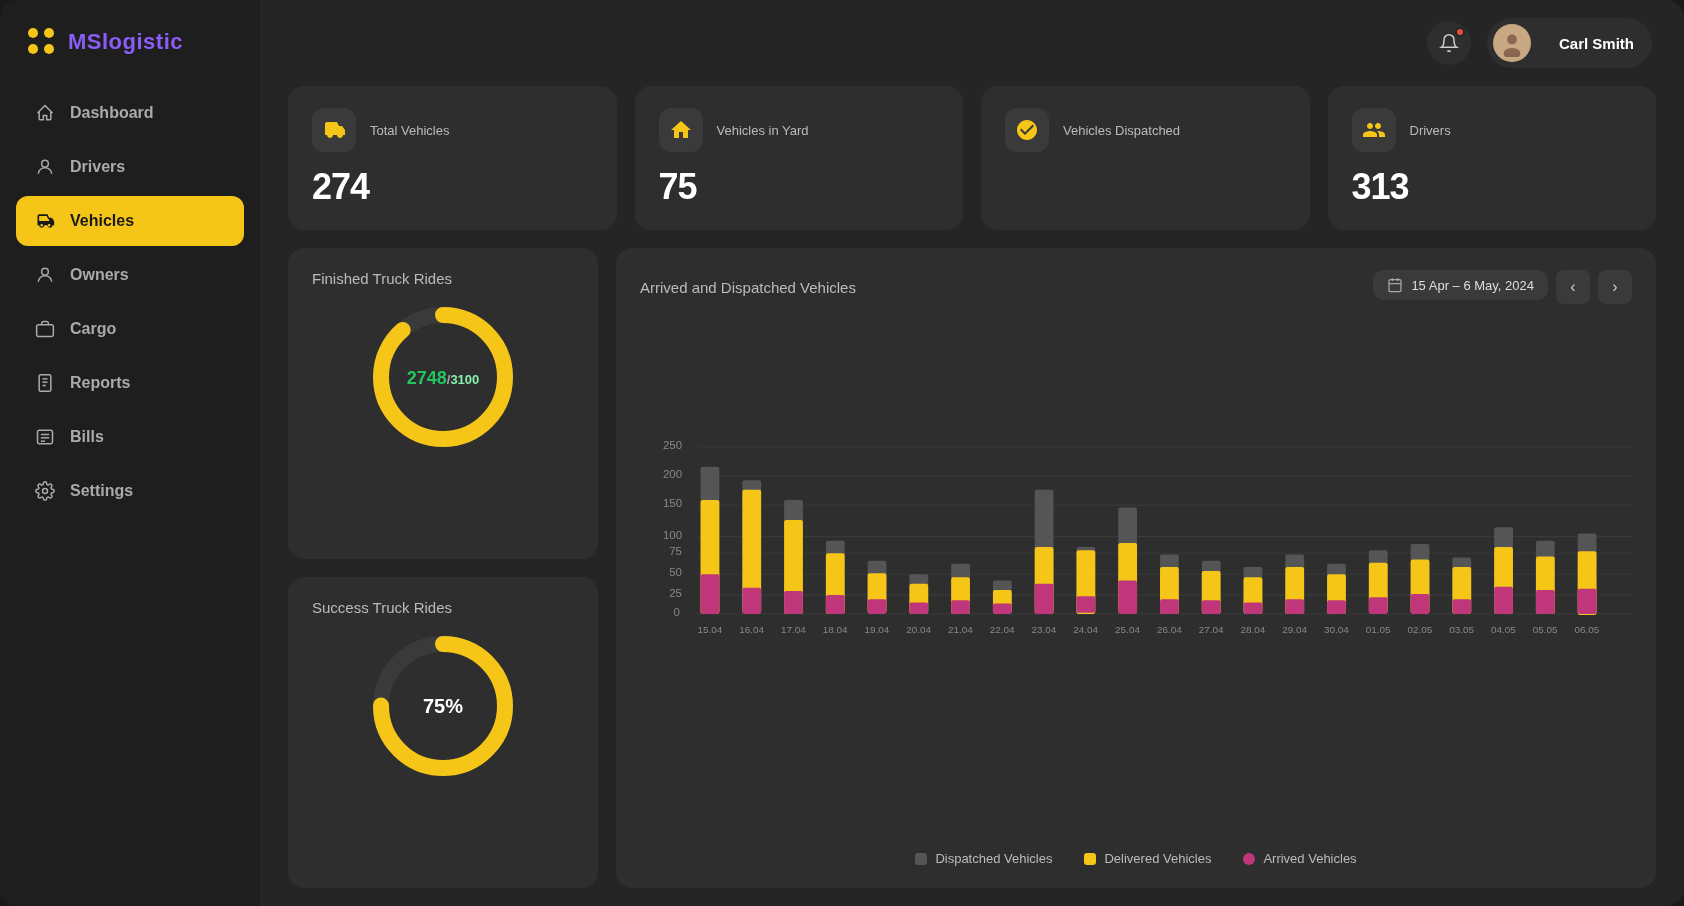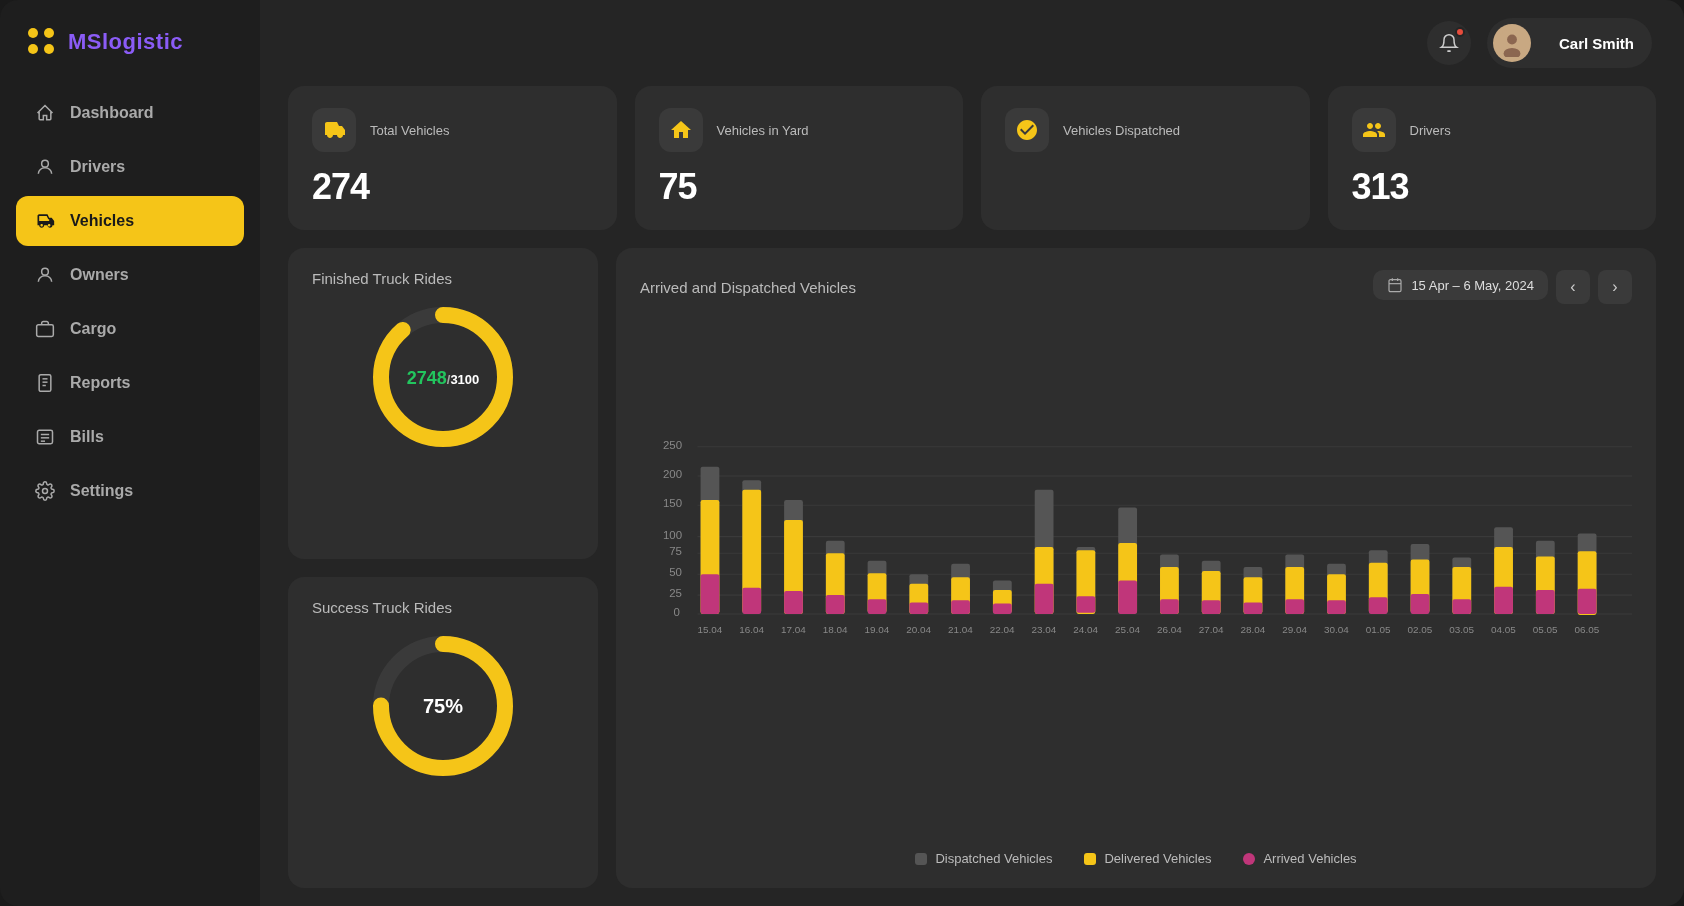--- a/index.html
+++ b/index.html
@@ -511,21 +511,21 @@
 
       <div class="panel">
         <span class="panel-title">Finished Truck Rides</span>
         <div class="donut-container">
           <svg class="donut-svg" viewBox="0 0 160 160">
             <circle class="donut-bg" cx="80" cy="80" r="62"></circle>
             <circle class="donut-progress" cx="80" cy="80" r="62" stroke-dasharray="389.6" stroke-dashoffset="44.5"></circle>
           </svg>
           <div class="donut-text">
             <div class="donut-main">
-              <span style="font-weight:800; font-size:18px; color:#22c55e;">2748</span><span style="font-size:13px; color:#aaa;">/</span><span style="font-size:13px; color:#ffffff;">3100</span>
+              <span style="font-weight:800; font-size:18px; color:#22c55e;">2748</span><span style="font-size:13px; color:#aaa;">/</span><span style="font-size:13px; color:#86efac;">3100</span>
             </div>
           </div>
         </div>
       </div>
 
       <div class="panel">
         <span class="panel-title">Success Truck Rides</span>
         <div class="donut-container">
           <svg class="donut-svg" viewBox="0 0 160 160">
             <circle class="donut-bg" cx="80" cy="80" r="62"></circle>

